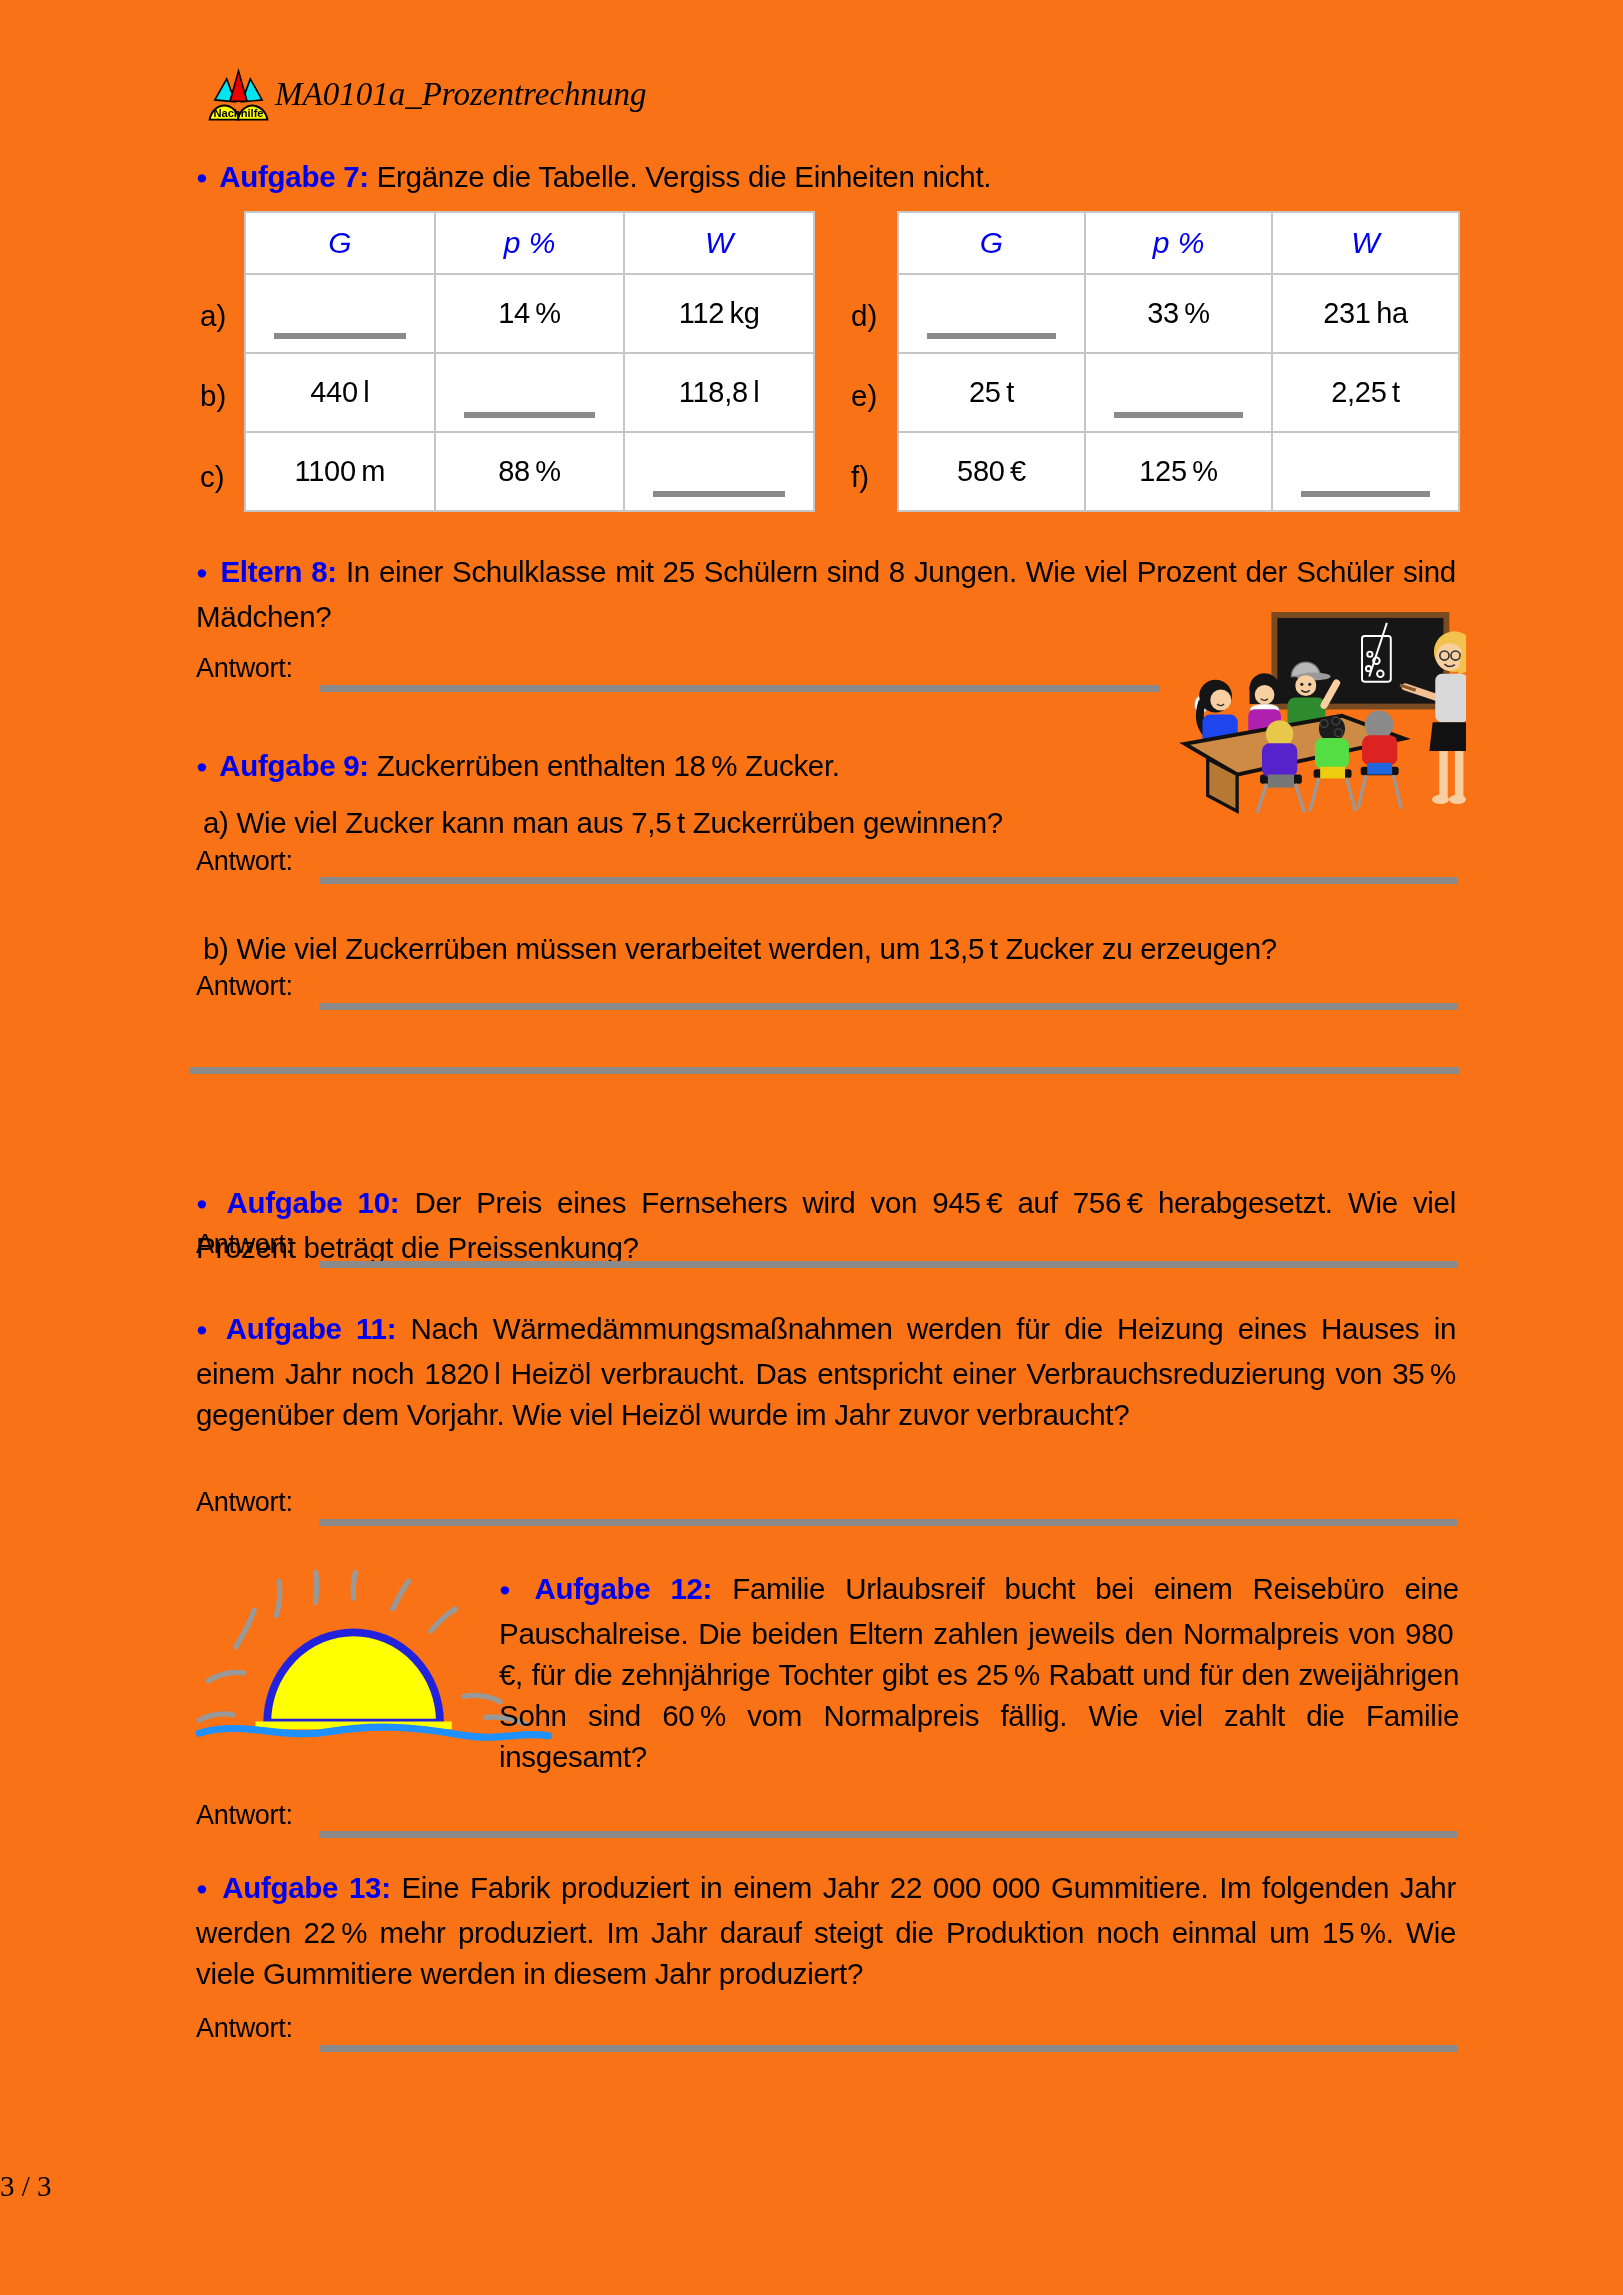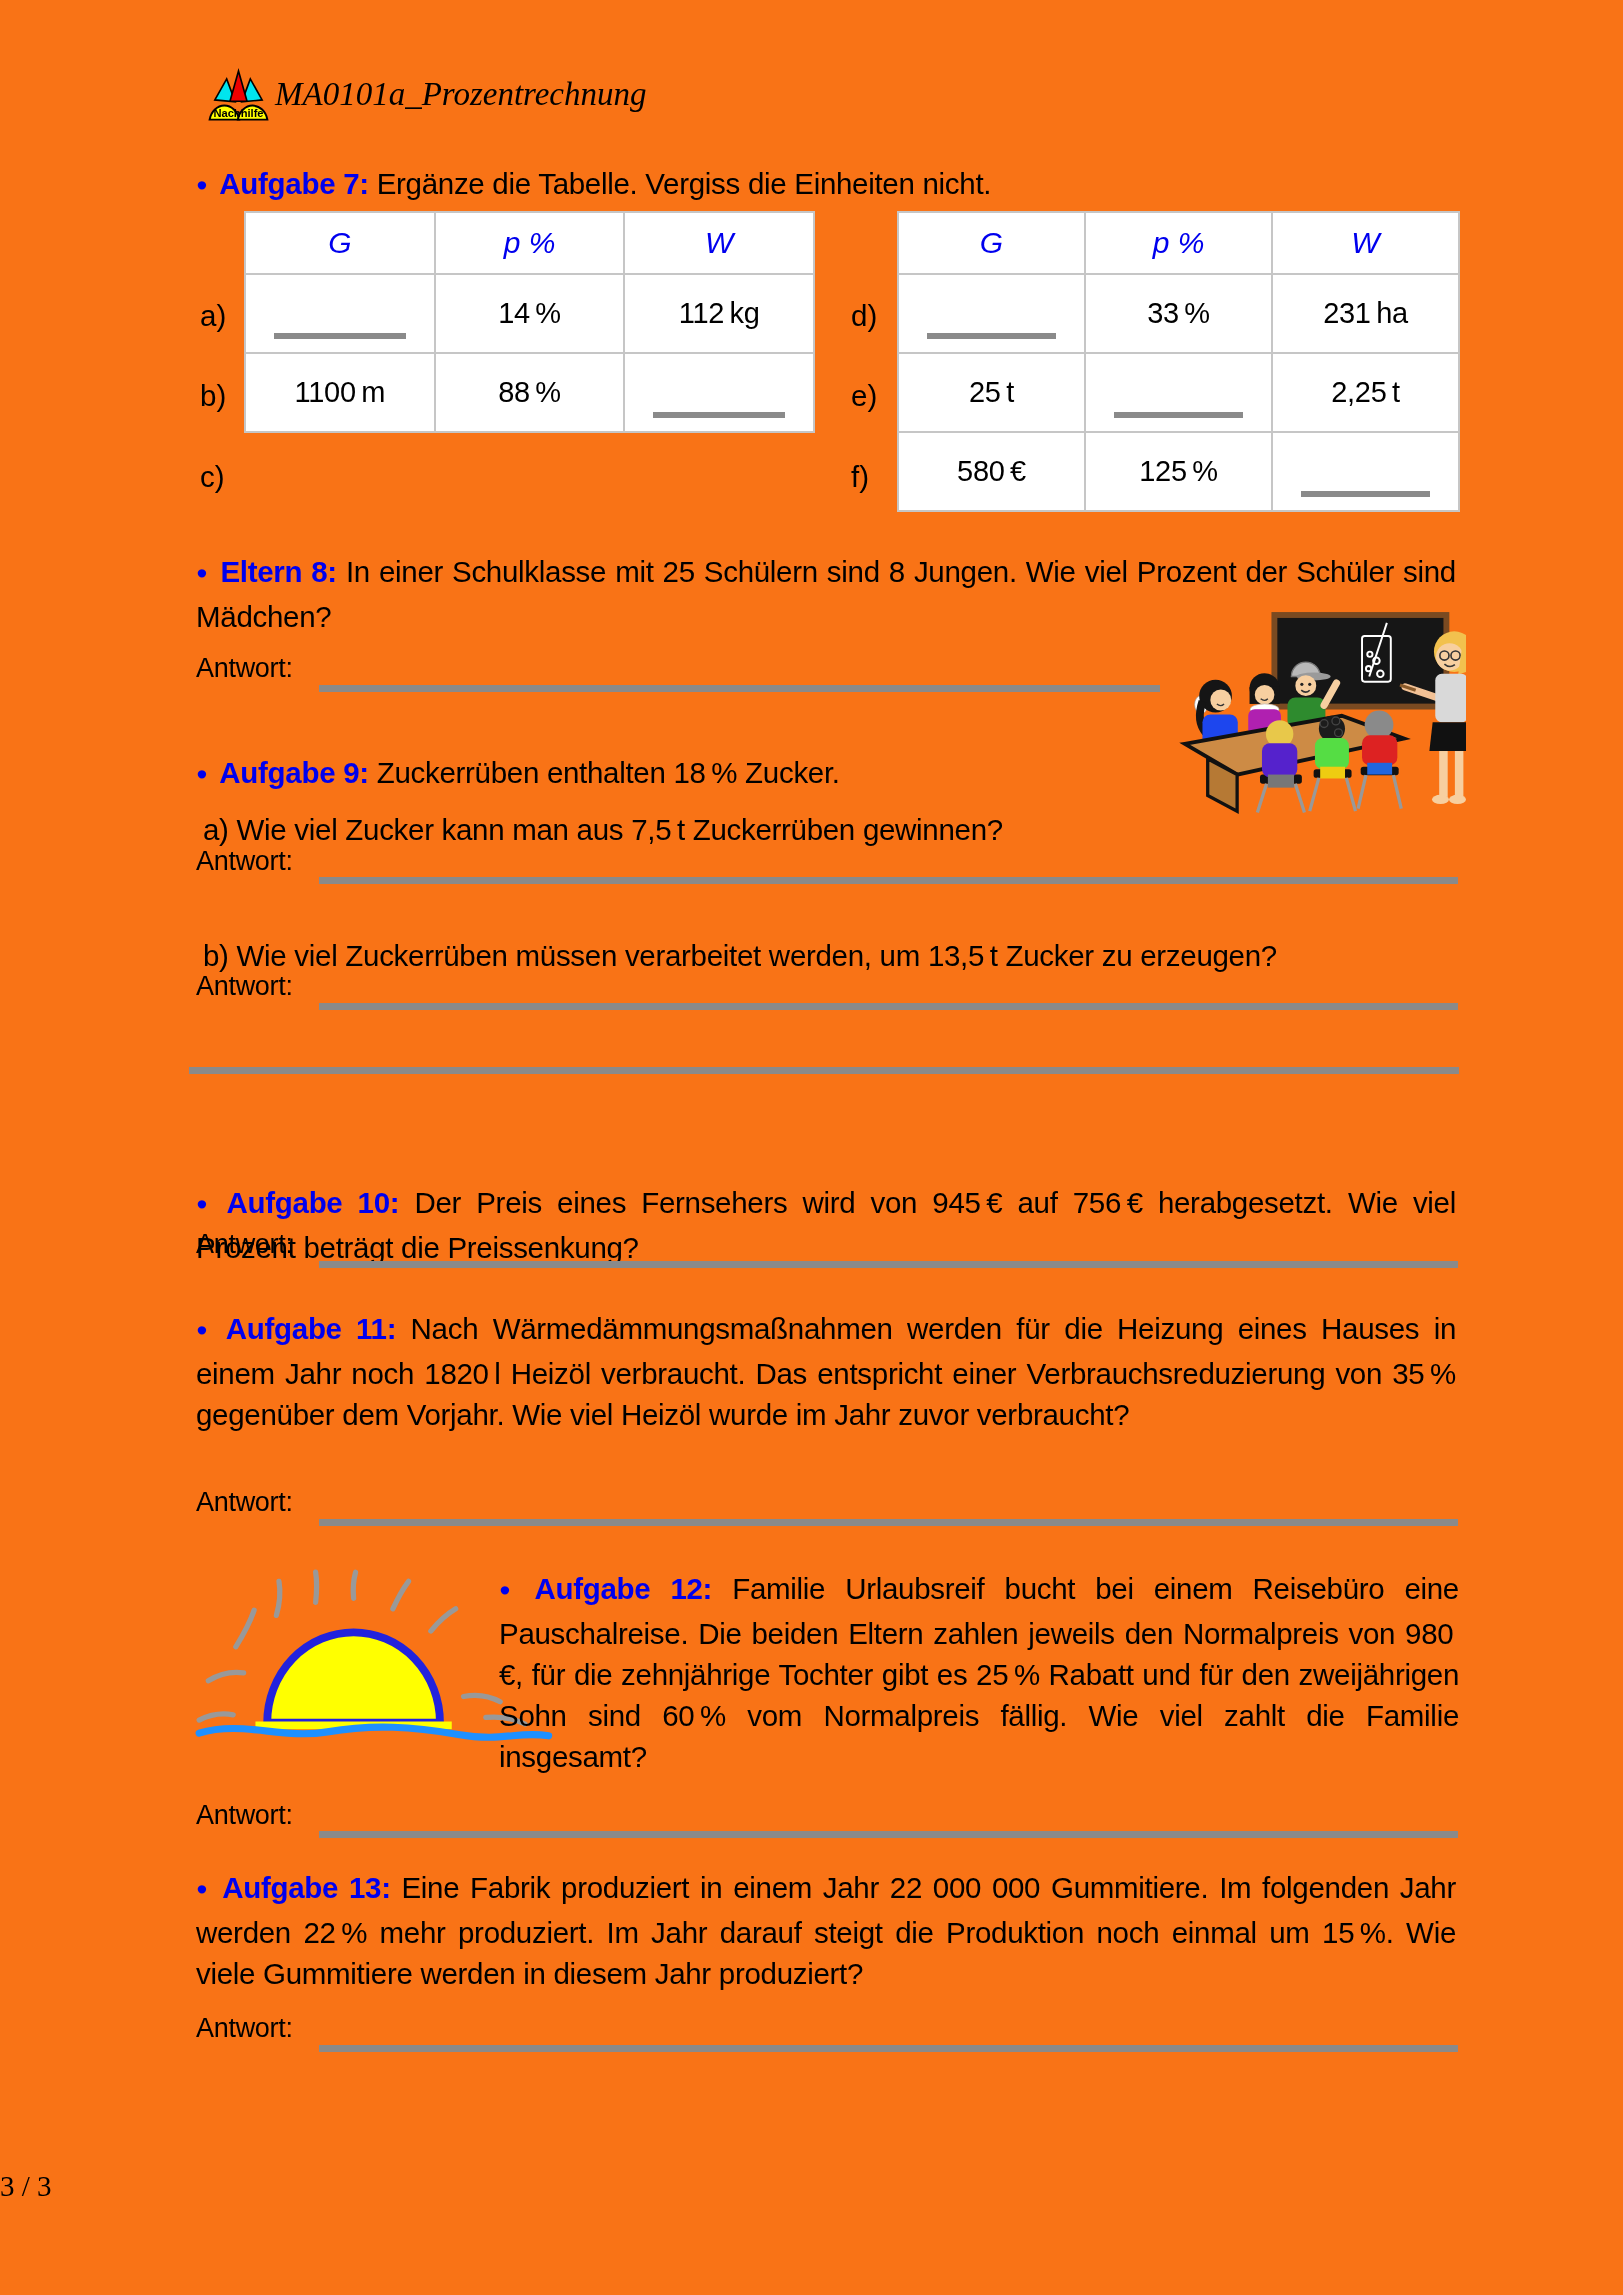--- a/index.html
+++ b/index.html
@@ -1,20 +1,20 @@
 <!DOCTYPE html>
 <html style="font-size:10.5px"><head>
 <meta charset="utf-8">
 <style>
   html,body{margin:0;padding:0;background:#ffffff;}
   .page{position:relative;width:1623px;height:2295px;background:#f97316;overflow:hidden;
         font-family:"Liberation Sans","DejaVu Sans",sans-serif;color:#000;padding-left:20px;}
   .abs{position:absolute;}
   .bodytext{font-size:29.5px;line-height:41px;letter-spacing:-0.3px;text-align:justify;}
-  .oneline{font-size:29.5px;line-height:56px;letter-spacing:-0.3px;white-space:nowrap;}
+  .oneline{font-size:29.5px;line-height:41px;letter-spacing:-0.3px;white-space:nowrap;}
   .lbl{color:#0000ee;font-weight:bold;}
   .bullet{color:#0000ee;font-size:19.6px;margin-right:11.8px;position:relative;top:-2.6px;}
   .title{font-family:"Liberation Serif","DejaVu Serif",serif;font-style:italic;font-size:33px;}
   .ans-label{font-size:27px;letter-spacing:-0.3px;white-space:nowrap;}
   .hline{background:#8a8a8a;height:6.5px;}
   .rowlabel{font-size:29.5px;line-height:41px;}
   table.ptable{border-collapse:collapse;table-layout:fixed;background:#fff;}
   table.ptable th{border:2.6px solid #c6c6c6;height:58px;font-size:30px;font-style:italic;
                   font-weight:normal;color:#0000ee;text-align:center;vertical-align:middle;}
   table.ptable td{border:2.6px solid #c6c6c6;height:75px;font-size:29px;letter-spacing:-0.3px;
@@ -52,20 +52,27 @@
       <th>G</th>
       <th>p %</th>
       <th>W</th>
     </tr>
     <tr>
       <td>
             <span class="slot"></span>
           </td>
       <td>14 %</td>
       <td>112 kg</td>
+    </tr>
+    <tr>
+      <td>440 l</td>
+      <td>
+            <span class="slot"></span>
+          </td>
+      <td>118,8 l</td>
     </tr>
     <tr>
       <td>1100 m</td>
       <td>88 %</td>
       <td>
             <span class="slot"></span>
           </td>
     </tr>
   </tbody>
     </table>

